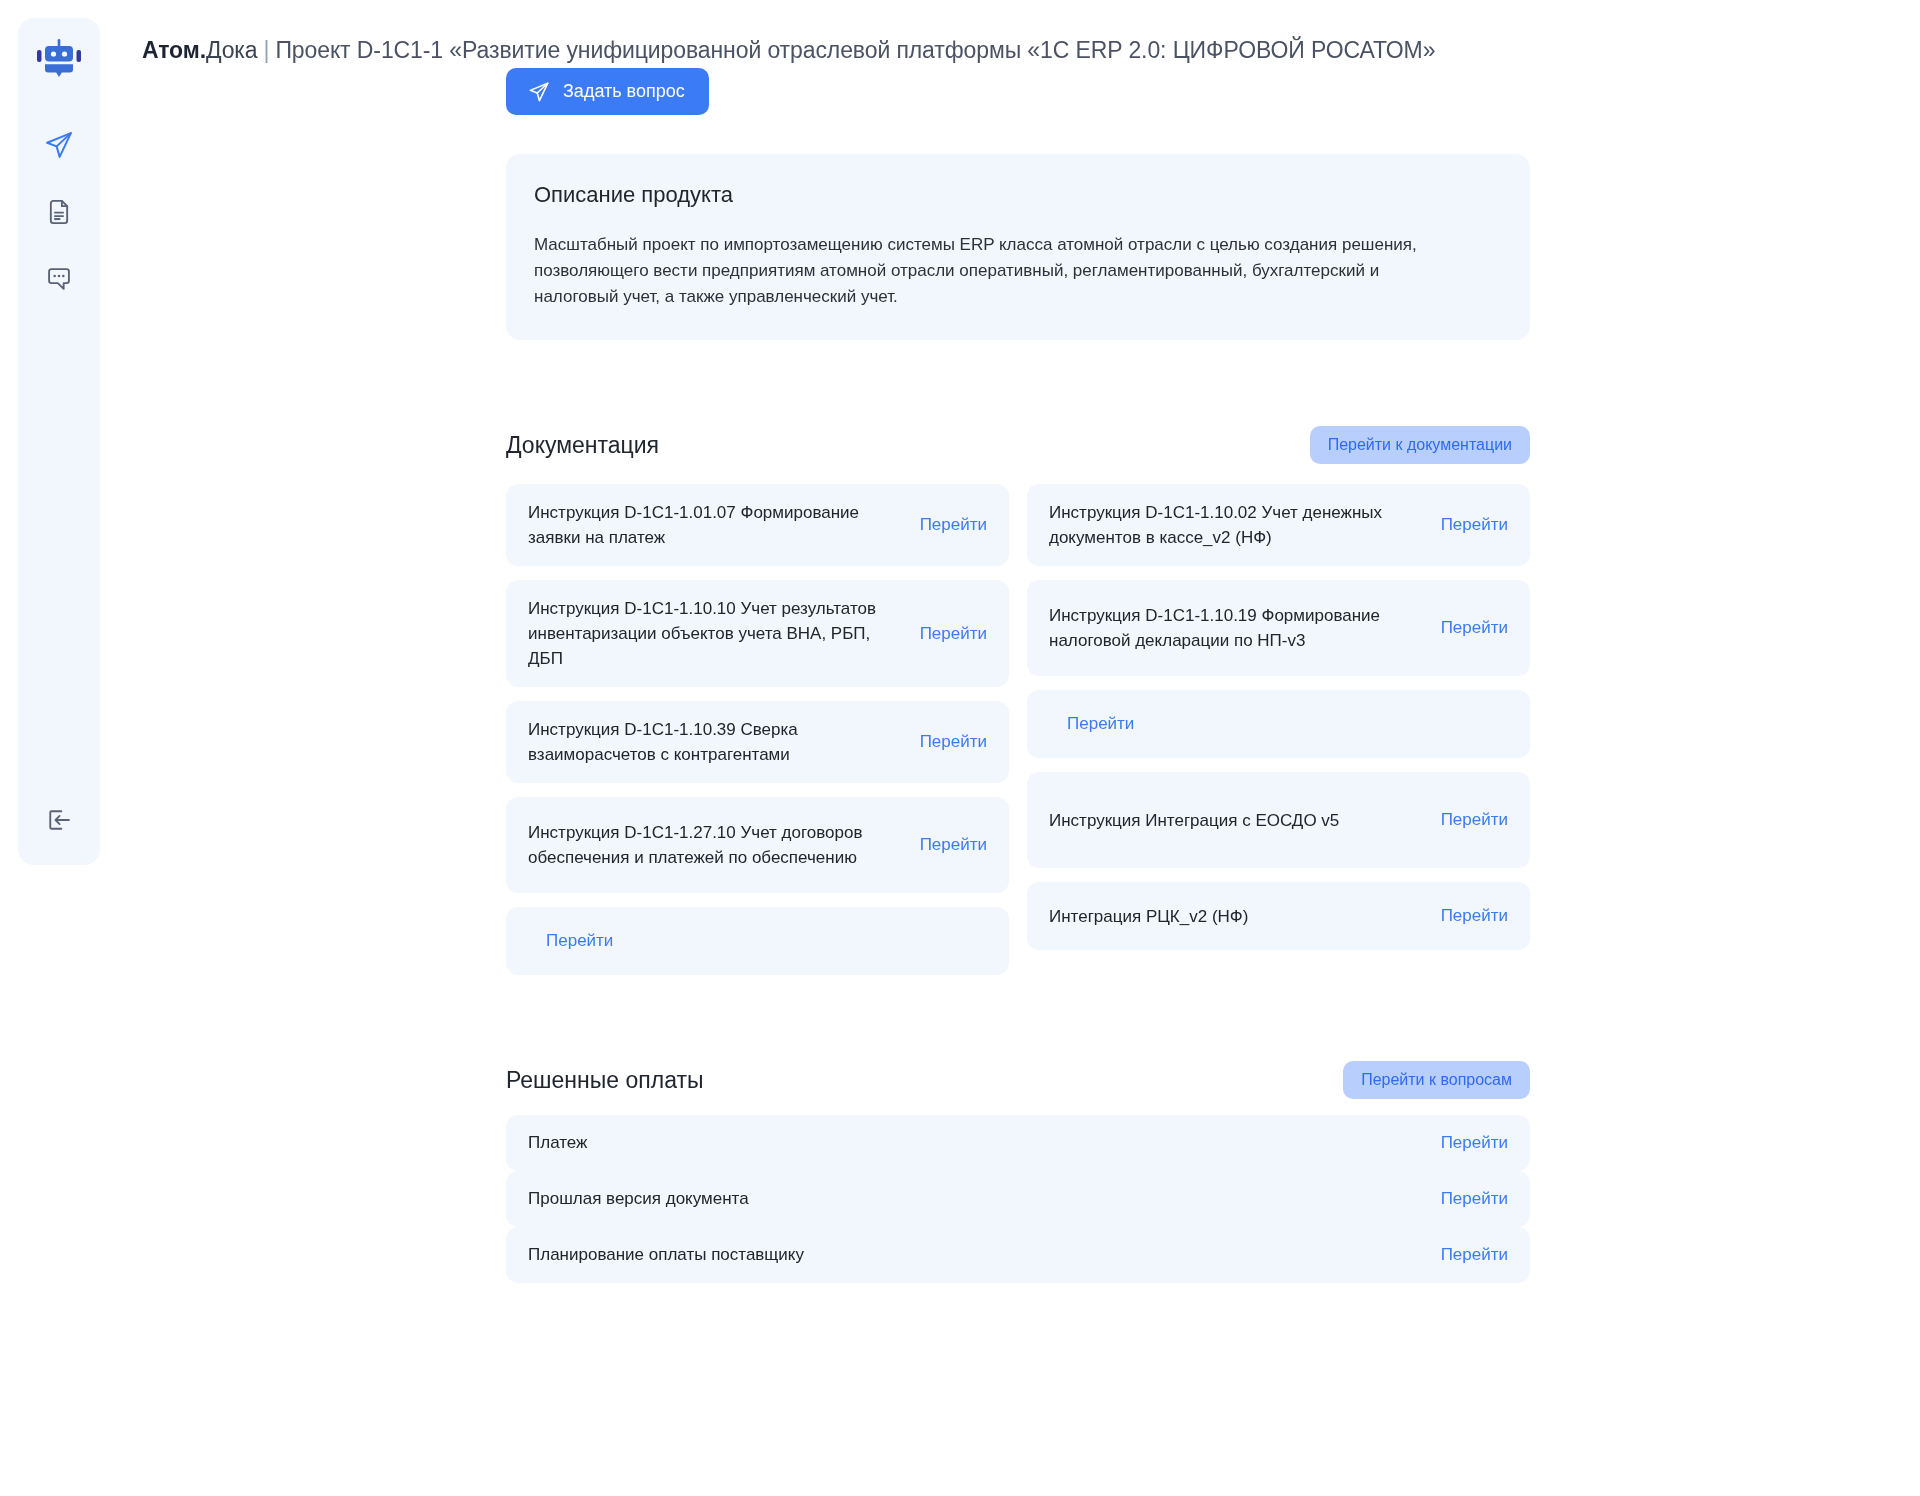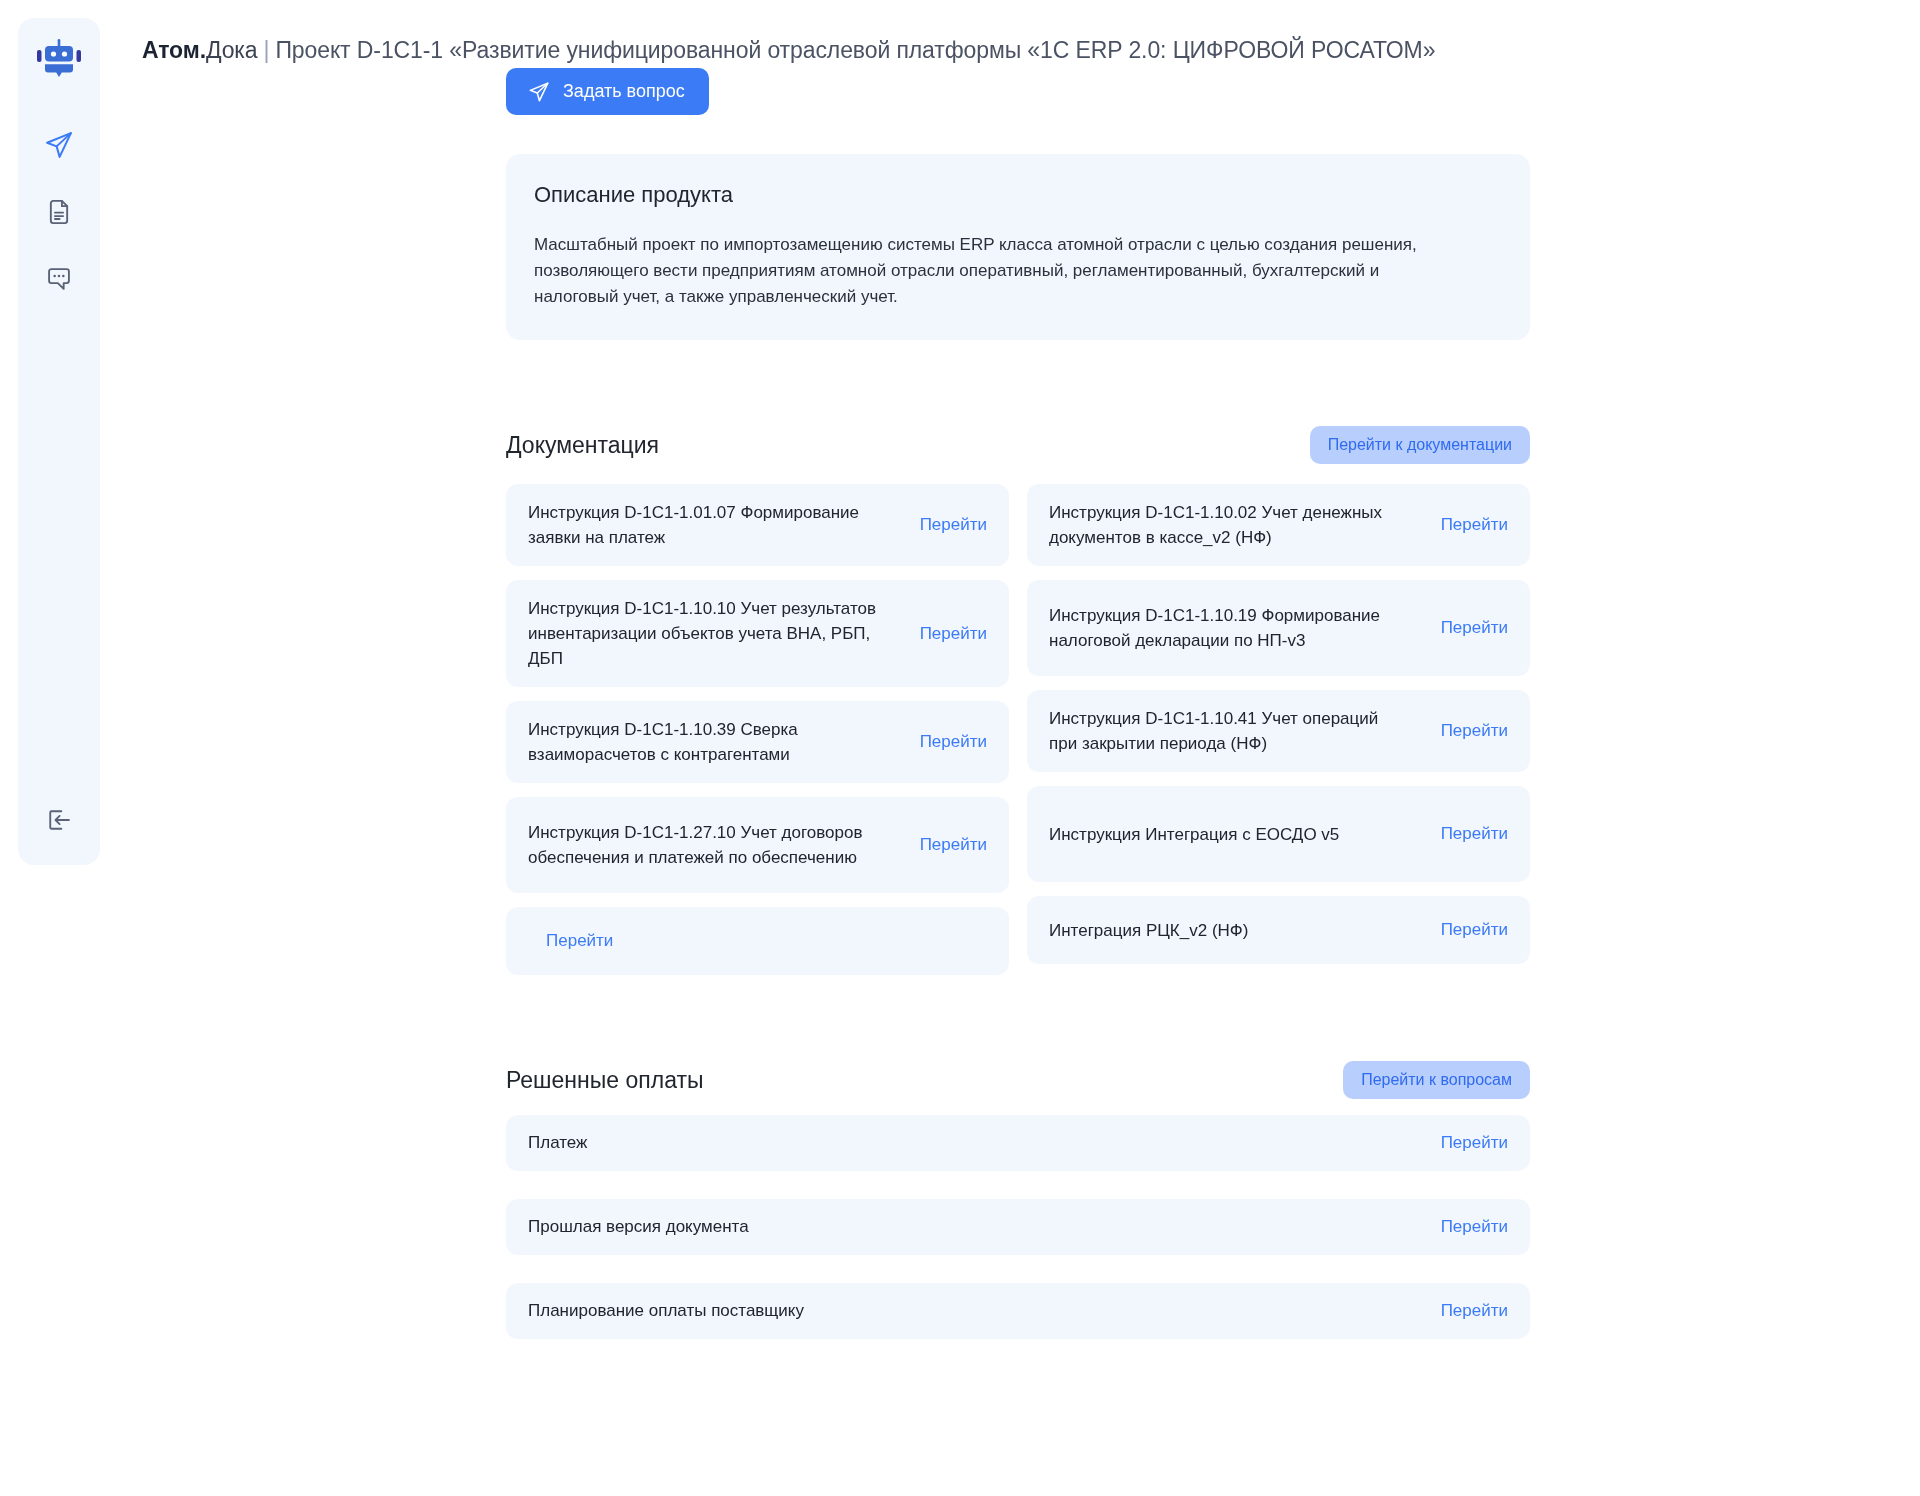--- a/index.html
+++ b/index.html
@@ -207,21 +207,21 @@
     border: none;
     border-radius: 12px;
     padding: 0 22px;
     font-size: 17px;
     font-family: inherit;
     color: #20252e;
     outline: none;
   }
   .q-input::placeholder { color: #8d9199; }
 
-  .q-list { margin-top: 15px; display: flex; flex-direction: column; gap: 28px; }
+  .q-list { margin-top: 15px; display: flex; flex-direction: column; gap: 0; }
   .q-card {
     background: #f2f6fd;
     border-radius: 12px;
     height: 56px;
     display: flex;
     align-items: center;
     justify-content: space-between;
     padding: 0 22px;
     cursor: pointer;
   }
@@ -342,21 +342,20 @@
       <div class="doc-col">
         <div class="doc-card h2">
           <div class="doc-card-text">Инструкция D-1C1-1.10.02 Учет денежных документов в кассе_v2 (НФ)</div>
           <a class="goto-link">Перейти</a>
         </div>
         <div class="doc-card h3">
           <div class="doc-card-text">Инструкция D-1C1-1.10.19 Формирование налоговой декларации по НП-v3</div>
           <a class="goto-link">Перейти</a>
         </div>
         <div class="doc-card h2">
-          <div class="doc-card-text">Инструкция D-1C1-1.10.41 Учет операций при закрытии периода (НФ)</div>
           <a class="goto-link">Перейти</a>
         </div>
         <div class="doc-card h3">
           <div class="doc-card-text">Инструкция Интеграция с ЕОСДО v5</div>
           <a class="goto-link">Перейти</a>
         </div>
         <div class="doc-card h2">
           <div class="doc-card-text">Интеграция РЦК_v2 (НФ)</div>
           <a class="goto-link">Перейти</a>
         </div>

